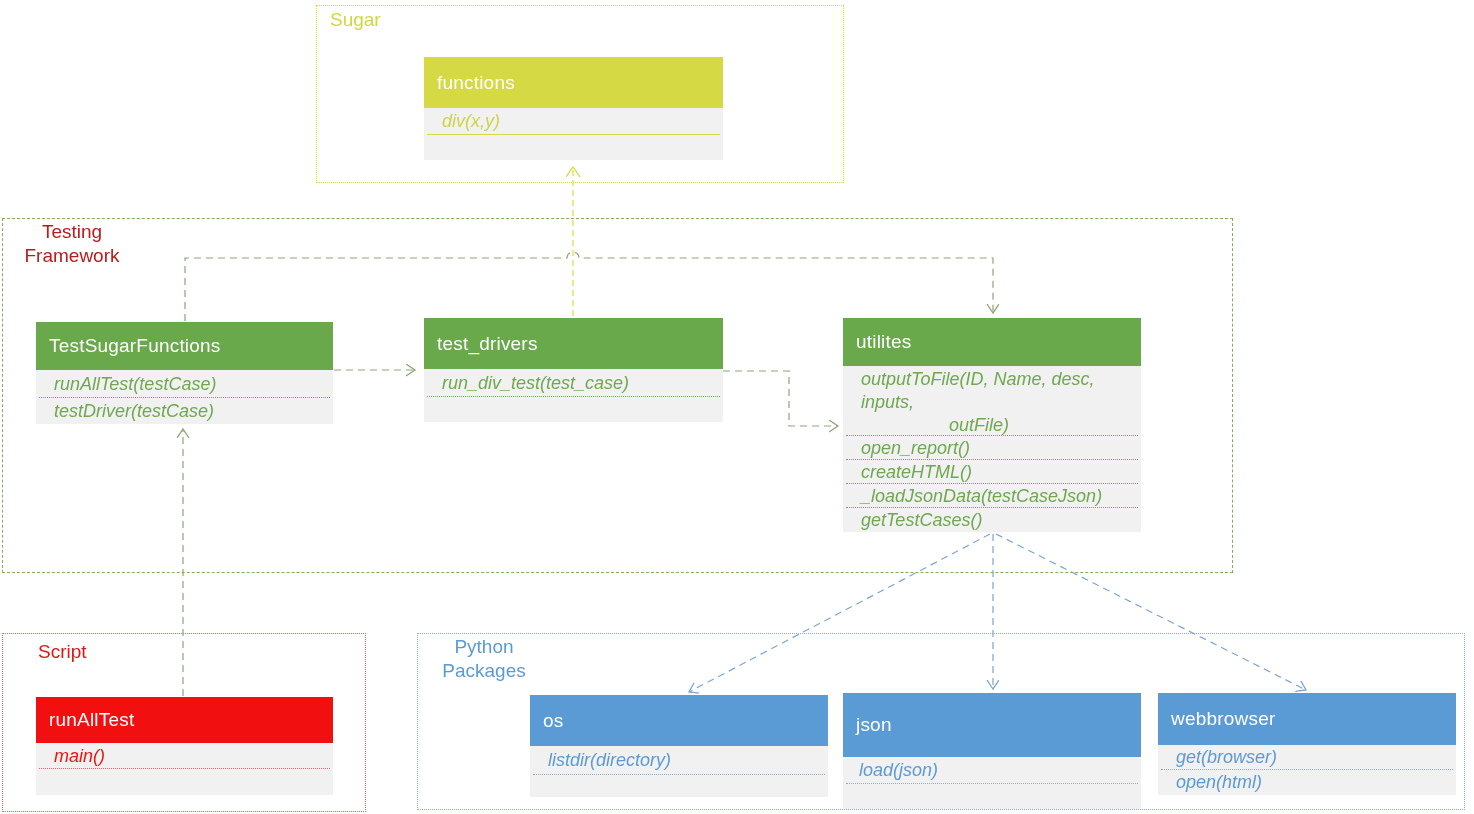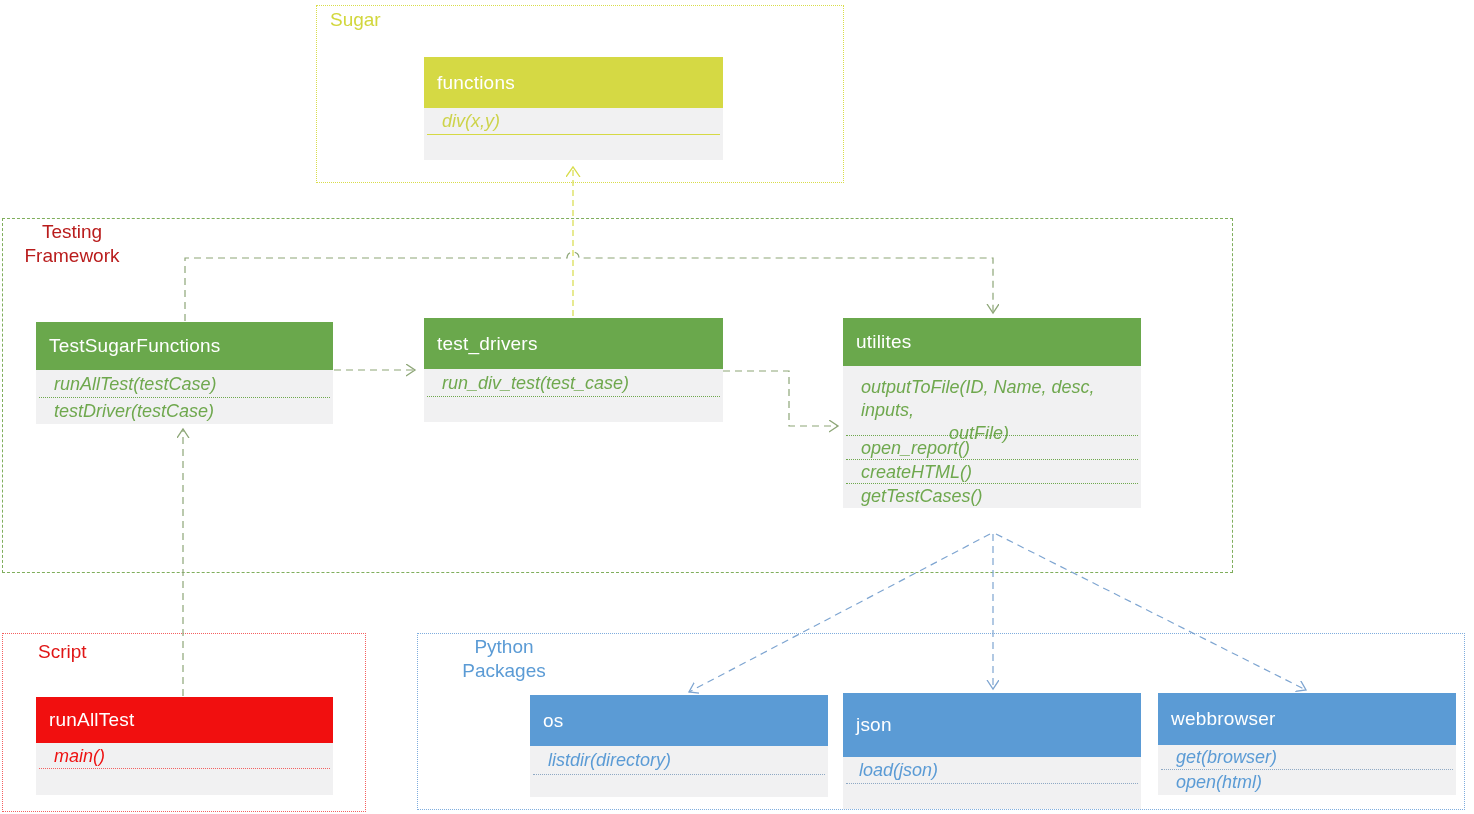--- a/index.html
+++ b/index.html
@@ -14,21 +14,21 @@
   .class-header{
     display:flex;align-items:center;box-sizing:border-box;
     padding-left:13px;color:#ffffff;font-size:19px;letter-spacing:.2px;
     background:var(--hdr);
   }
   .class-body{background:#f1f1f2;}
   .mrow{
     position:relative;display:flex;align-items:center;box-sizing:border-box;
     padding-left:18px;font-size:18px;color:var(--txt);font-style:italic;
   }
-  .mrow.block{display:block;padding-top:10px;}
+  .mrow.block{display:block;padding-top:2px;}
   .mline{line-height:23px;}
   .mline.indent{padding-left:88px;}
   .mrow.sep::after{
     content:"";position:absolute;left:3px;right:3px;bottom:0;
     border-bottom:1px dotted var(--sep);
   }
   .mrow.sep-solid::after{
     content:"";position:absolute;left:3px;right:3px;bottom:0;
     border-bottom:1px solid var(--sep);
   }
@@ -47,21 +47,21 @@
 <div class="container" style="left:2px;top:218px;width:1231px;height:355px;border:1px dashed #7fae5c;"></div>
 <div class="clabel center" style="left:8px;top:220px;width:128px;color:#b91c1c;">
   <div>Testing</div>
   <div>Framework</div>
 </div>
 
 <div class="container" style="left:2px;top:633px;width:364px;height:179px;border:1px dotted #f55f5f;"></div>
 <div class="clabel" style="left:14px;top:640px;color:#e01616;margin-left:24px;">Script</div>
 
 <div class="container" style="left:417px;top:633px;width:1048px;height:177px;border:1px dotted #7fadde;"></div>
-<div class="clabel center" style="left:448px;top:635px;width:112px;color:#5b9bd5;">
+<div class="clabel center" style="left:428px;top:635px;width:112px;color:#5b9bd5;">
   <div>Python</div>
   <div>Packages</div>
 </div>
 
 <div class="class-box theme-yellow" style="left:424px;top:57px;width:299px;">
   <div class="class-header" style="height:51px;">functions</div>
   <div class="class-body">
     <div class="mrow sep-solid" style="height:27px;">div(x,y)</div>
     <div class="mrow" style="height:25px;"></div>
   </div>
@@ -85,20 +85,21 @@
 
 <div class="class-box theme-green" style="left:843px;top:318px;width:298px;">
   <div class="class-header" style="height:48px;">utilites</div>
   <div class="class-body">
     <div class="mrow block sep" style="height:70px;">
       <div class="mline">outputToFile(ID, Name, desc, inputs,</div>
       <div class="mline indent">outFile)</div>
     </div>
     <div class="mrow sep" style="height:24px;">open_report()</div>
     <div class="mrow sep" style="height:24px;">createHTML()</div>
+    <div class="mrow sep" style="height:24px;">_loadJsonData(testCaseJson)</div>
     <div class="mrow" style="height:24px;">getTestCases()</div>
   </div>
 </div>
 
 <div class="class-box theme-red" style="left:36px;top:697px;width:297px;">
   <div class="class-header" style="height:46px;">runAllTest</div>
   <div class="class-body">
     <div class="mrow sep" style="height:26px;">main()</div>
     <div class="mrow" style="height:26px;"></div>
   </div>

